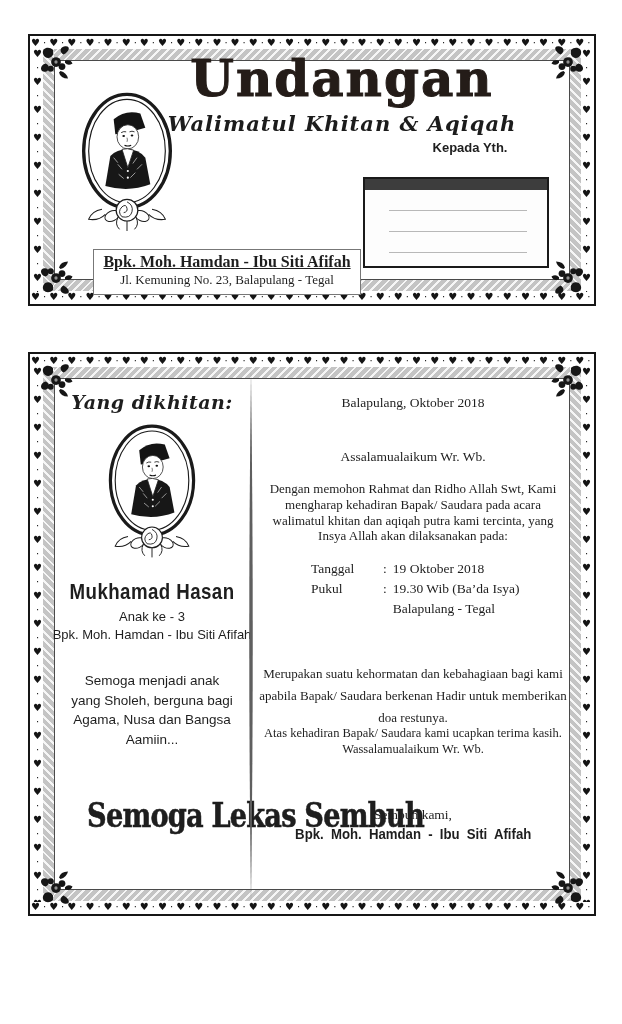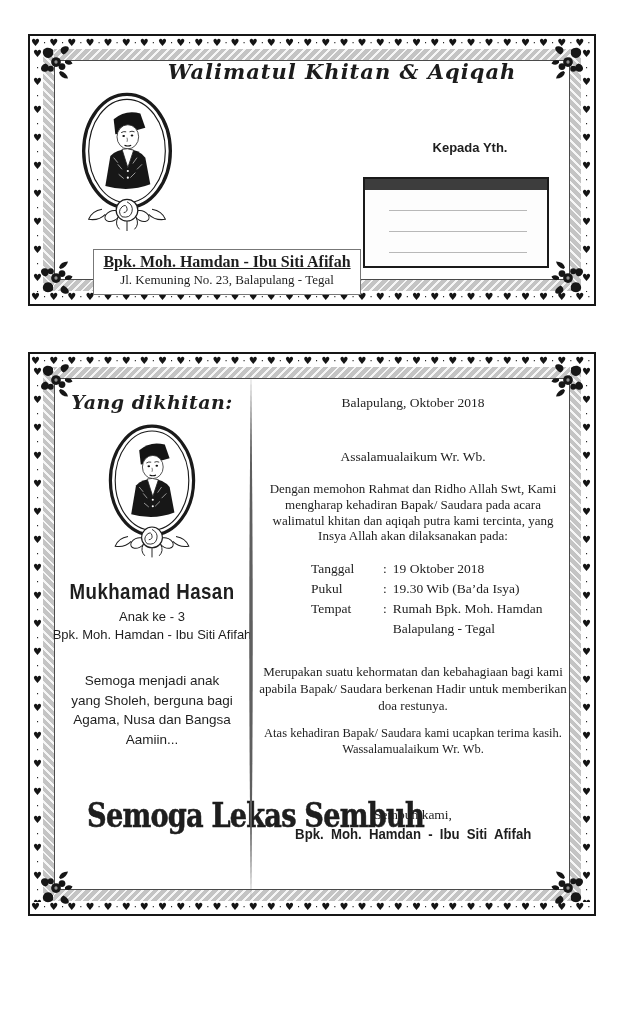--- a/index.html
+++ b/index.html
@@ -80,21 +80,21 @@
   .big-wish span { display:inline-block; font-family:"DejaVu Serif", serif; font-weight:bold; font-size:34px;
                    white-space:nowrap; transform:scaleX(.8); letter-spacing:-1px; -webkit-text-stroke:.6px #1a1a1a; }
 
   .dateline   { position:absolute; left:0; right:0; top:16px;  font-size:13.5px; }
   .salutation { position:absolute; left:0; right:0; top:70px;  font-size:13.5px; }
   .para1 { position:absolute; left:2px; right:2px; top:102px; font-size:13px; line-height:15.8px; }
   .details { position:absolute; left:54px; right:0; top:180px; text-align:left; font-size:13.5px; }
   .drow { line-height:20px; white-space:nowrap; }
   .dlabel { display:inline-block; width:72px; }
   .dcolon { display:inline-block; margin-right:6px; }
-  .para2 { position:absolute; left:2px; right:2px; top:284px; font-size:13px; line-height:17px; }
+  .para2 { position:absolute; left:2px; right:2px; top:284px; font-size:13px; line-height:22px; }
   .para3 { position:absolute; left:-8px; right:-8px; top:346px; font-size:12.5px; line-height:16px; white-space:nowrap; }
   .para3 .wass { white-space:normal; }
   .closing { position:absolute; left:0; right:0; top:428px; font-size:13.5px; }
   .closing-name { position:absolute; left:-10px; right:-10px; top:446px; }
   .closing-name span { display:inline-block; font-family:"Liberation Sans", sans-serif; font-weight:bold;
                        font-size:15px; white-space:nowrap; transform:scaleX(.88); word-spacing:4px; }
   svg .ink { fill:#161616; }
 </style>
 </head>
 <body>
@@ -169,20 +169,21 @@
         </svg></div>
     <div class="orn bl"><svg>
           <use href="#corner-orn"></use>
         </svg></div>
     <div class="orn br"><svg>
           <use href="#corner-orn"></use>
         </svg></div>
 
     <div class="p1-content">
       <div class="title-block">
+        <div class="main-title">Undangan</div>
         <div class="sub-title">Walimatul Khitan &amp; Aqiqah</div>
       </div>
 
       <svg class="portrait1" viewBox="0 0 120 170">
           <use href="#boy-portrait"></use>
         </svg>
 
       <div class="kepada">
         <div>Kepada Yth.</div>
       </div>
@@ -252,23 +253,20 @@
         <div class="para1">Dengan memohon Rahmat dan Ridho Allah Swt, Kami mengharap kehadiran Bapak/ Saudara pada acara walimatul khitan dan aqiqah putra kami tercinta, yang Insya Allah akan dilaksanakan pada:</div>
 
         <div class="details">
           <div class="drow">
             <span class="dlabel">Tanggal</span><span class="dcolon">:</span><span>19 Oktober 2018</span>
           </div>
           <div class="drow">
             <span class="dlabel">Pukul</span><span class="dcolon">:</span><span>19.30 Wib (Ba’da Isya)</span>
           </div>
           <div class="drow">
-            <span class="dlabel">Tempat</span><span class="dcolon">:</span><span>Rumah Bpk. Moh. Hamdan</span>
-          </div>
-          <div class="drow">
             <span class="dlabel"></span><span class="dcolon" style="visibility:hidden">:</span><span>Balapulang - Tegal</span>
           </div>
         </div>
 
         <div class="para2">Merupakan suatu kehormatan dan kebahagiaan bagi kami apabila Bapak/ Saudara berkenan Hadir untuk memberikan doa restunya.</div>
         <div class="para3">
           <div>Atas kehadiran Bapak/ Saudara kami ucapkan terima kasih.</div>
           <div class="wass">Wassalamualaikum Wr. Wb.</div>
         </div>
 

